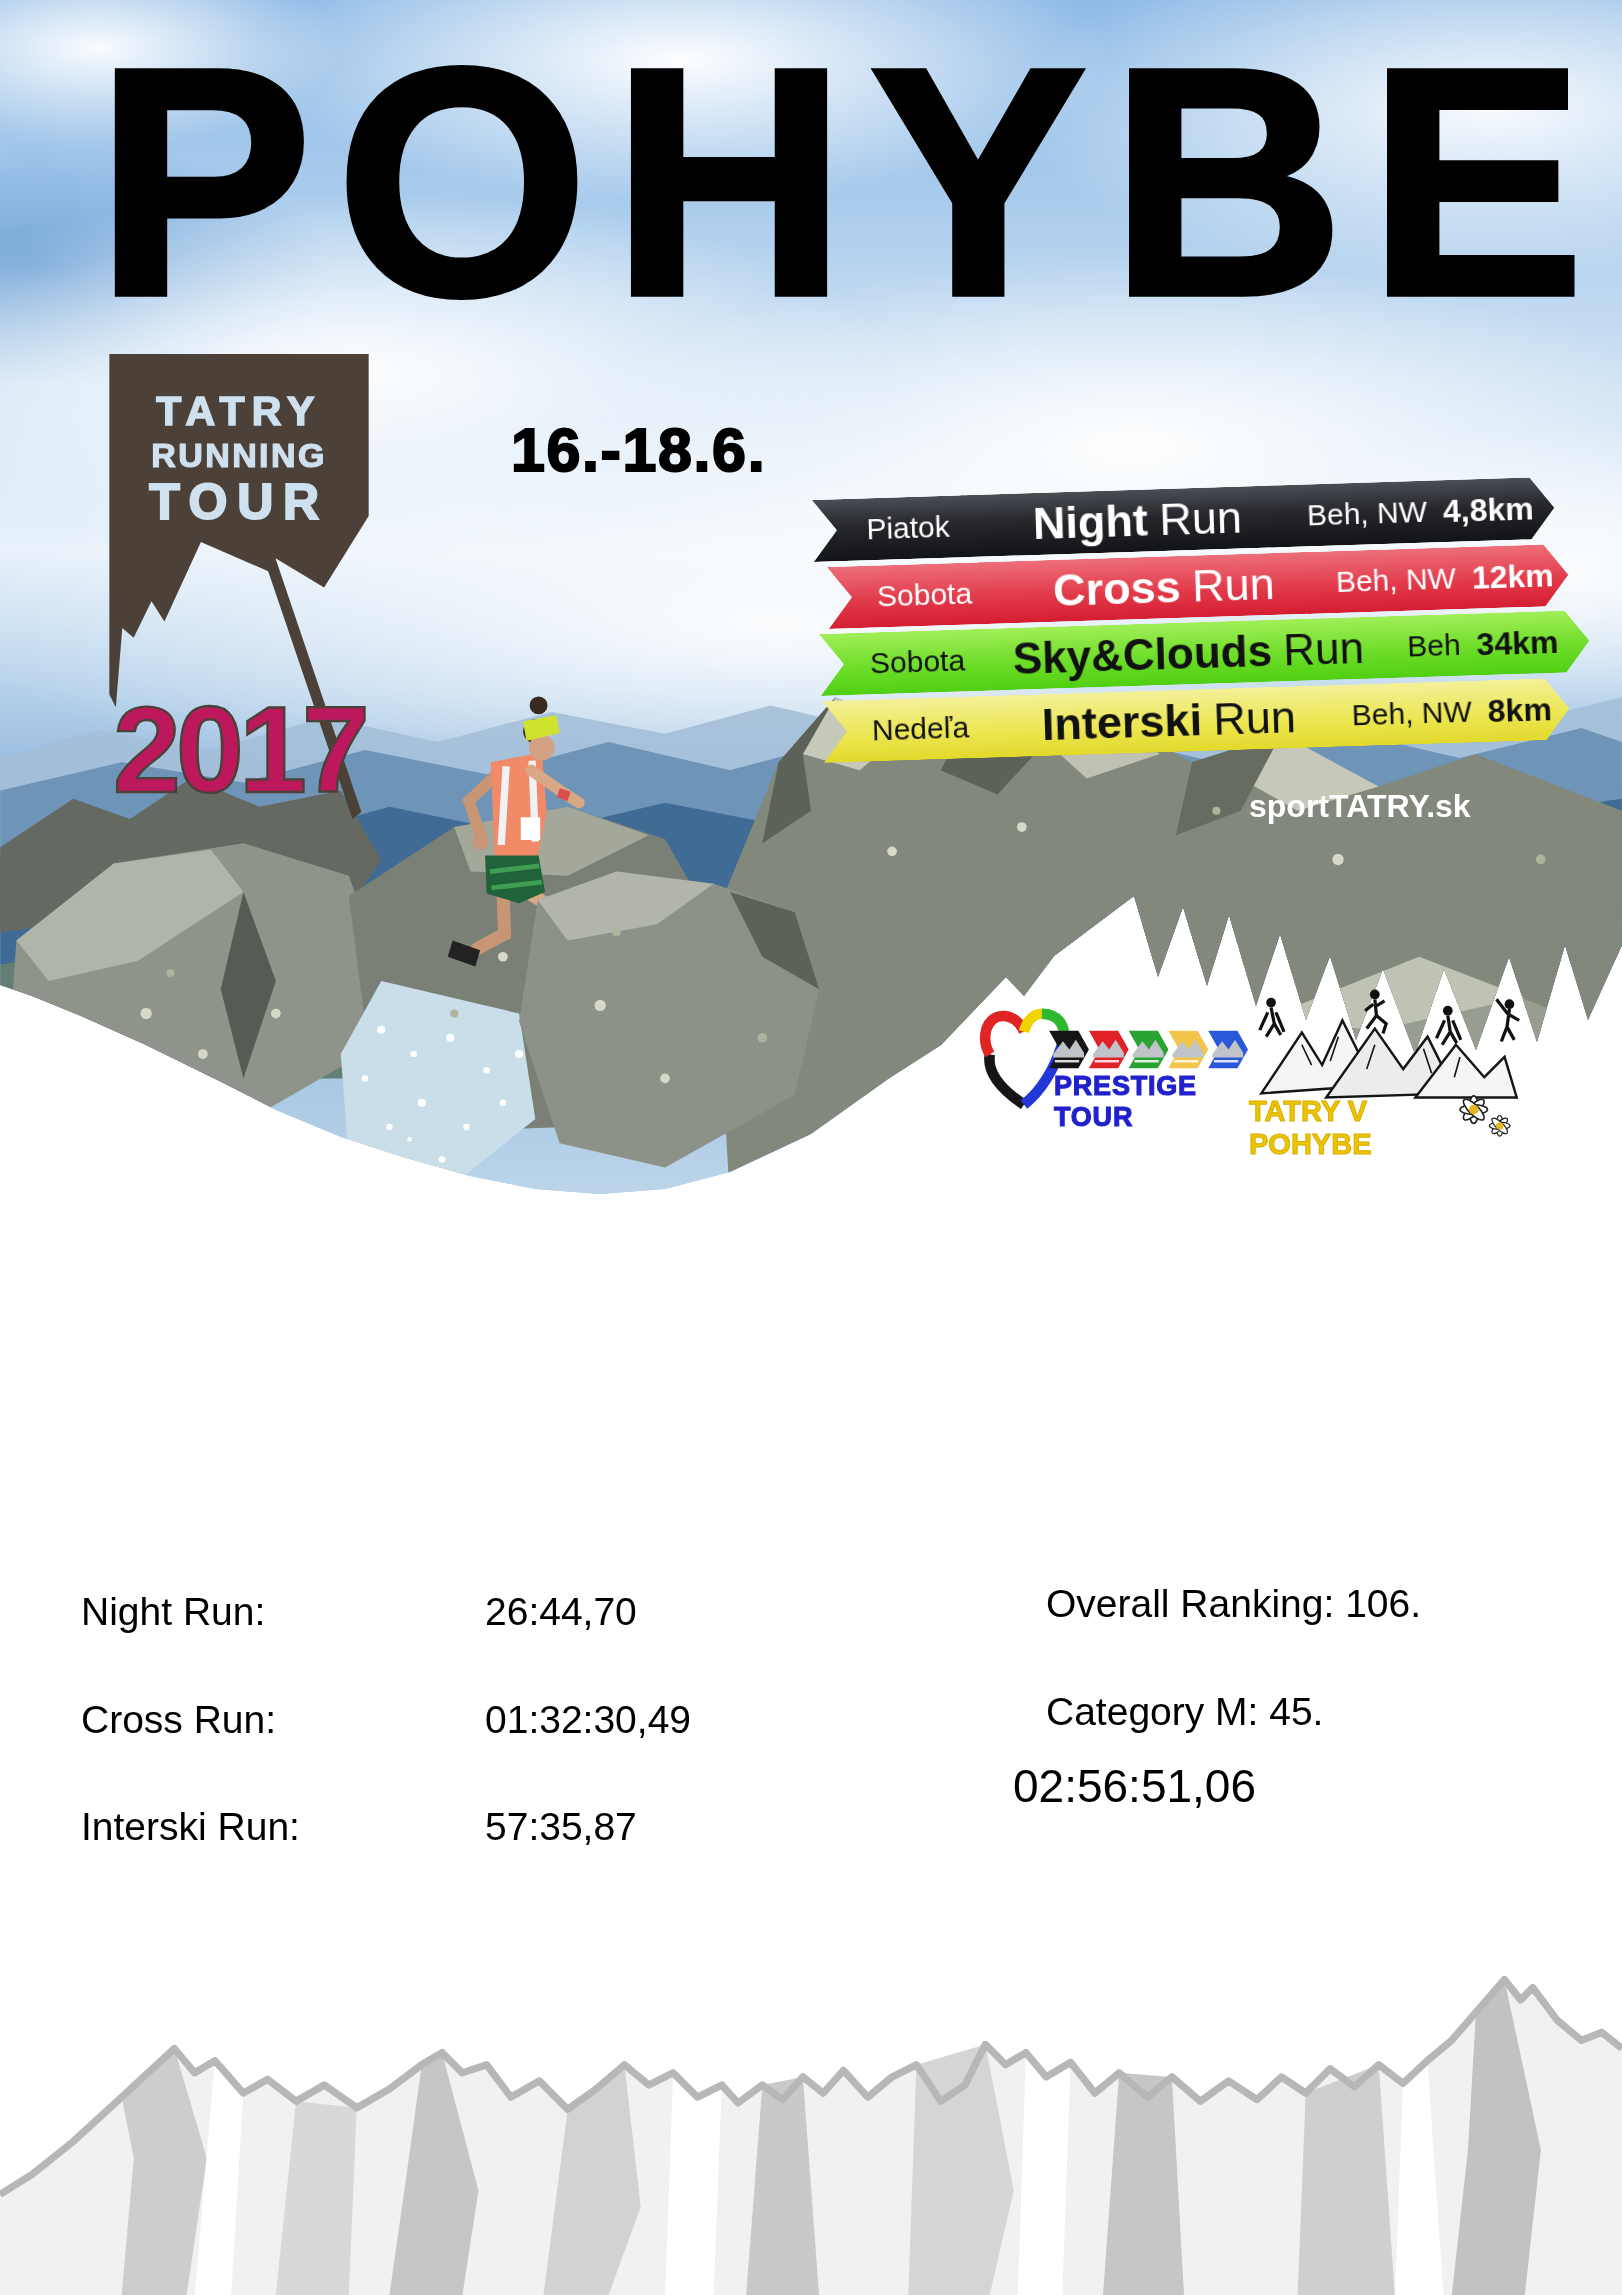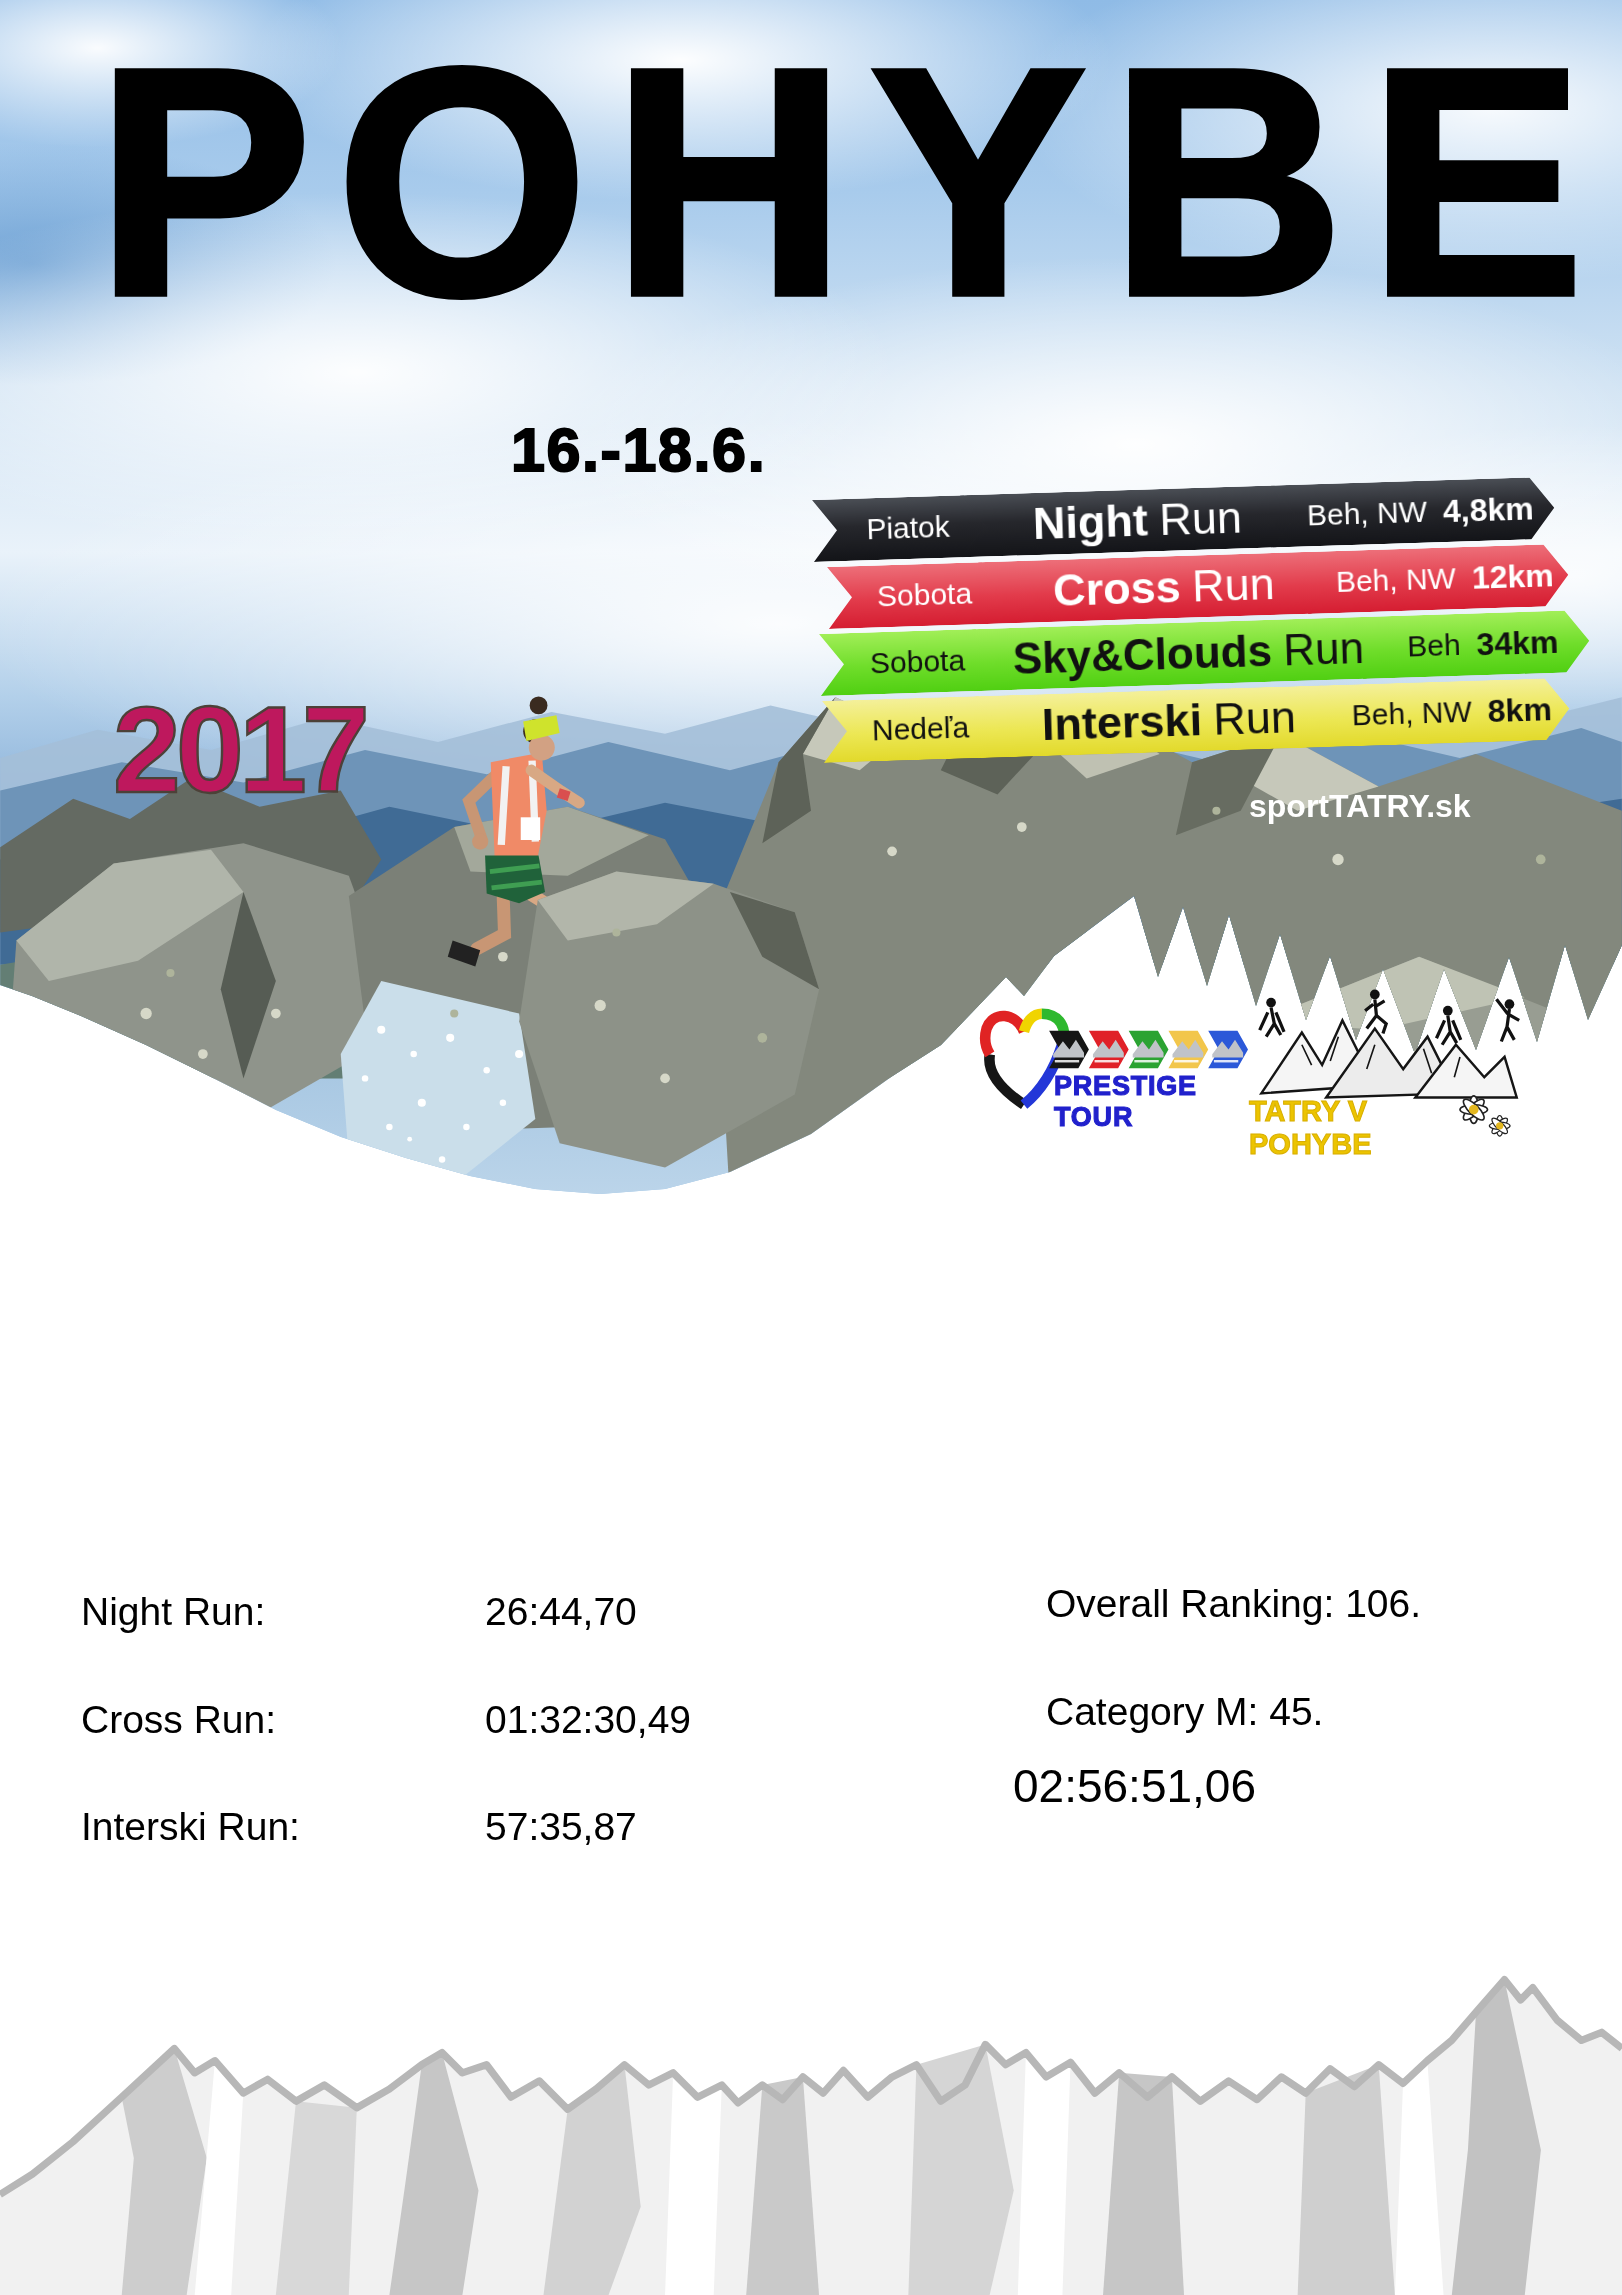--- a/index.html
+++ b/index.html
@@ -188,20 +188,28 @@
           <circle cx="760" cy="1150" r="5"></circle>
         <circle cx="940" cy="1280" r="6"></circle>
           <circle cx="1500" cy="1000" r="5"></circle>
           <circle cx="1900" cy="1060" r="6"></circle>
       </g>
     </svg>
   </div>
 
   <h1 class="diplom">POHYBE</h1>
 
+  <div class="trt">
+    <svg width="260" height="466" viewBox="0 0 320 575">
+      <path fill="#4c4138" d="M0,0 H320 V200 L265,288 L205,252 L311,565 L300,574 L196,268 L113,232 L68,330 L52,305 L30,350 L16,338 L8,436 L0,420 Z"></path>
+    </svg>
+    <div class="l1">TATRY</div>
+    <div class="l2">RUNNING</div>
+    <div class="l3">TOUR</div>
+  </div>
   <div class="year">2017</div>
 
   <div class="subtitle">
     <span>16.-18.6.</span>
   </div>
 
   <div class="banners">
     <div class="race-row row0 r-black">
       <div class="seg seg-day">
           <span class="day">Piatok</span>

